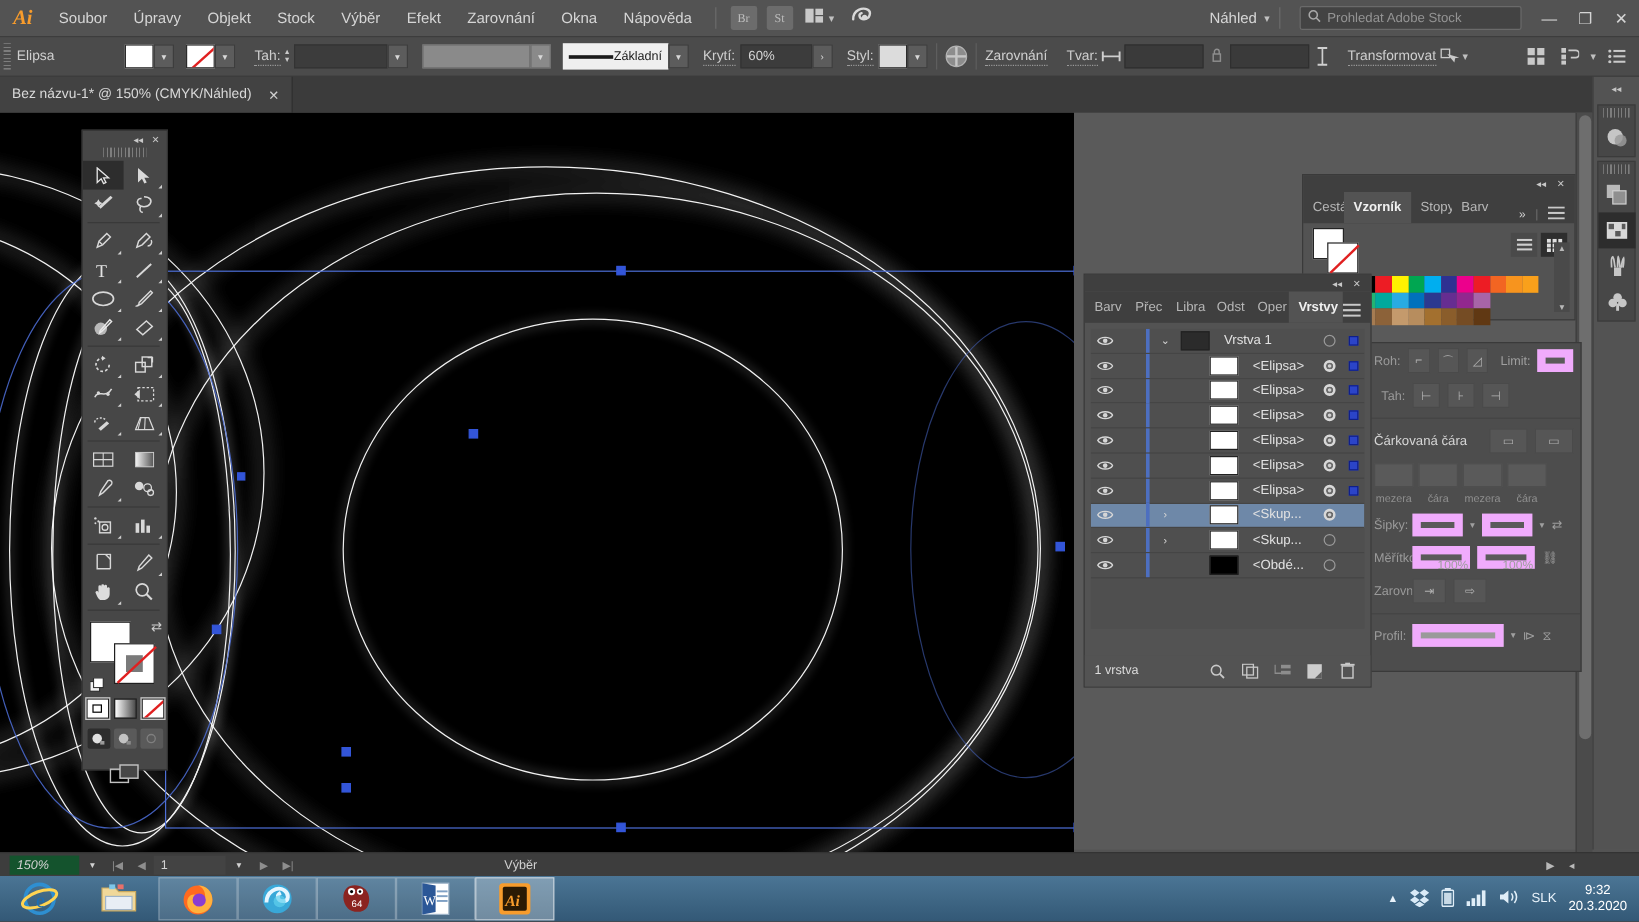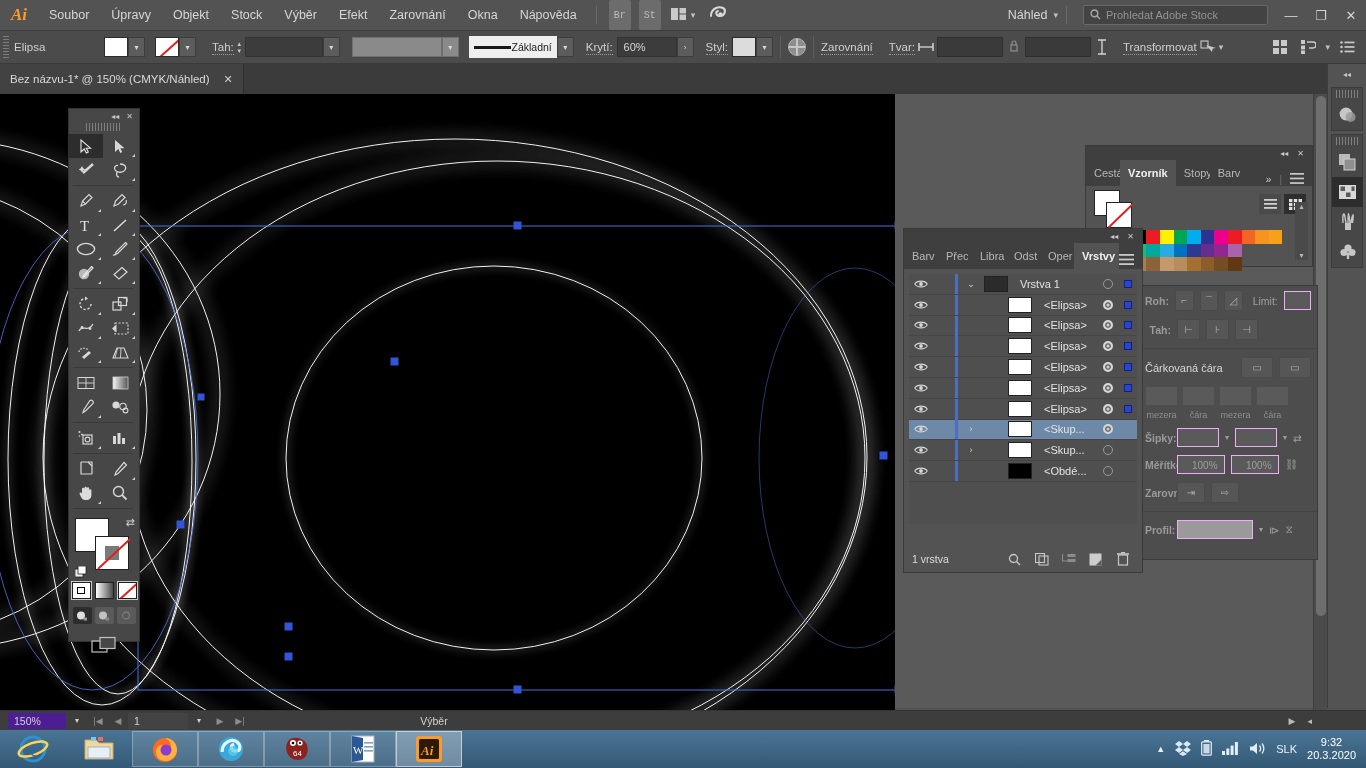--- a/index.html
+++ b/index.html
@@ -20,23 +20,23 @@
     width: 38px; height: 30px; display: flex; align-items: center; justify-content: center;
     color: #f89c2c; font-size: 17px; font-weight: bold; font-style: italic;
     font-family: "Liberation Serif", serif;
   }
   .menu-item {
     padding: 0 11px; height: 30px; line-height: 30px; font-size: 12.5px; color: #d6d6d6;
     cursor: default; white-space: nowrap;
   }
   .mb-sep { width: 1px; height: 18px; background: #6b6b6b; margin: 0 8px; }
   .sq-btn {
-    width: 22px; height: 30px; background: #6c6c6c; border-radius: 2px;
+    width: 22px; height: 20px; background: #6c6c6c; border-radius: 2px;
     font-size: 10px; color: #bdbdbd; display: flex; align-items: center; justify-content: center;
-    margin: 0 4px; font-family: Liberation Mono, monospace;
+    margin: 0 4px; font-family: Liberation Serif, serif;
   }
   .ws-name { font-size: 12.5px; color: #d6d6d6; padding: 0 6px; }
   .chev { font-size: 9px; color: #c0c0c0; }
   .stock-search {
     width: 185px; height: 20px; background: #434343; border: 1px solid #6a6a6a; border-radius: 2px;
     display: flex; align-items: center; padding: 0 6px; gap: 5px; margin-left: 8px;
   }
   .stock-search .ph { font-size: 11px; color: #949494; }
   .wbtn {
     width: 30px; height: 28px; display: flex; align-items: center; justify-content: center;
@@ -179,32 +179,32 @@
   .sw-view { position:absolute; right:6px; top:8px; display:flex; gap:3px; }
   .sw-vb { width:22px; height:20px; display:flex; align-items:center; justify-content:center; background:#4a4a4a; }
   .sw-vb.on { background:#2e2e2e; }
   .sw-grid { display:flex; flex-wrap:wrap; width: 205px; margin-left: 6px; }
   .sw-grid i { width: 13.6px; height: 13.6px; display:block; }
   .sw-scroll { position:absolute; right:4px; top:56px; width:13px; height:58px; background:#4a4a4a; }
 
   
   #stroke-panel { left: 1138px; top: 285px; width: 180px; height: 275px; background: #4d4d4d; }
   .sp-row { display:flex; align-items:center; gap:6px; padding: 4px 6px; font-size: 10.5px; color:#9f9f9f; }
-  .sp-lbl { width: 26px; text-align:right; color:#9a9a9a;font-weight:bold; }
+  .sp-lbl { width: 26px; text-align:right; color:#9a9a9a; }
   .sp-btn { width: 23px; height: 21px; background:#565656; border:1px solid #4a4a4a; display:flex;
      align-items:center; justify-content:center; color:#b0b0b0; font-size:10px; }
-  .sp-fld { height: 19px; background: #5a5a5a; border:1px solid #f0abfc; }
+  .sp-fld { height: 19px; background: #5a5a5a; border:7px solid #f0abfc; }
   .sp-div { height:1px; background:#444; margin: 4px 0; }
   .dash-cell { width: 33px; height: 20px; background:#5a5a5a; border:1px solid #4e4e4e; }
   .dash-lbl { font-size: 9px; color:#8f8f8f; width:33px; text-align:center; }
 
   
   .statusbar { position:absolute; left:0; top: 710px; width: 1366px; height: 20px; background:#3d3d3d;
      display:flex; align-items:center; font-size: 10.5px; color:#d2d2d2; border-top:1px solid #333; }
-  .sb-zoom { width: 58px; height:16px; background:#4c1d95; display:flex; align-items:center; padding-left:6px; }
+  .sb-zoom { width: 58px; height:16px; background:#14532d; display:flex; align-items:center; padding-left:6px;font-style:italic; }
   .sb-dd { width: 22px; height:16px; display:flex; align-items:center; justify-content:center; font-size:8px; }
   .sb-nav { width: 20px; text-align:center; color:#8e8e8e; font-size:9px; }
   .sb-page { width: 60px; height:16px; background:#434343; display:flex; align-items:center; padding-left:6px; }
   .sb-tool { flex: 0 0 auto; text-align:center; }
 
   
   .taskbar { position:absolute; left:0; top:730px; width:1366px; height:38px;
      background: linear-gradient(to bottom, #4b7595 0%, #3f6785 50%, #335876 100%); display:flex; align-items:center; }
   .tb-item { width:66px; height:36px; display:flex; align-items:center; justify-content:center; }
   .tb-item.boxed { background: rgba(255,255,255,0.12); border:1px solid rgba(255,255,255,0.28); }

